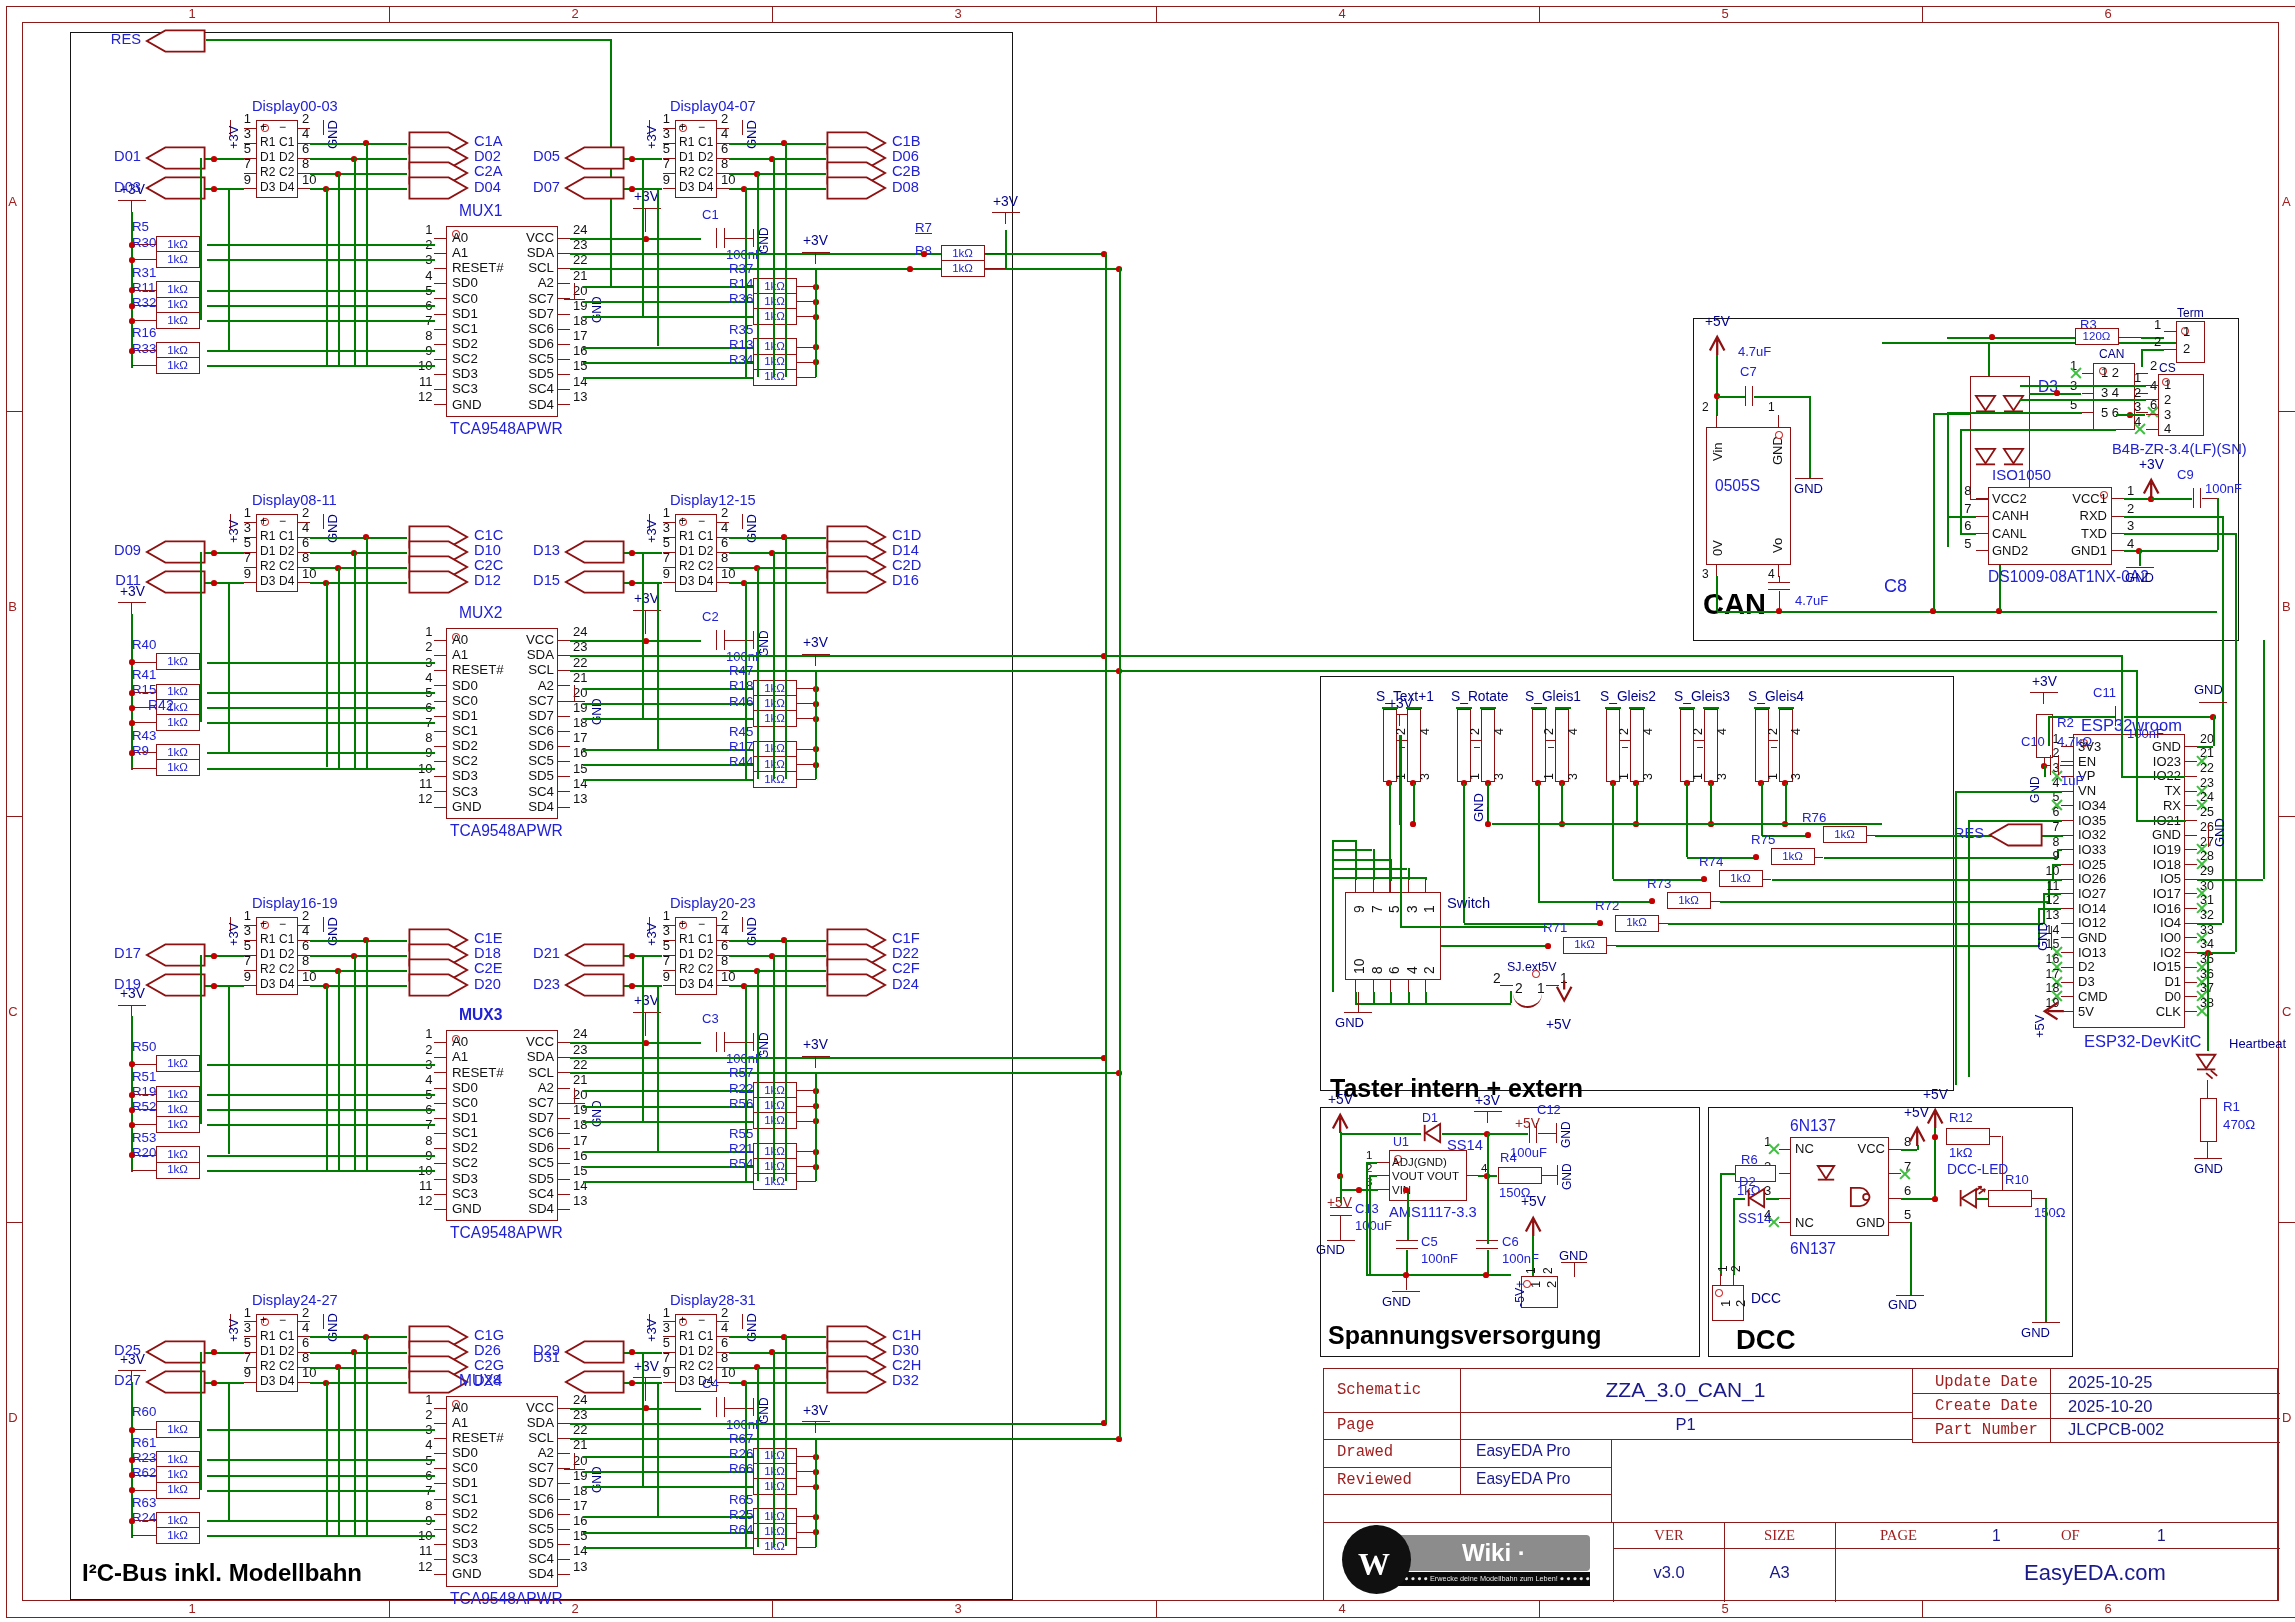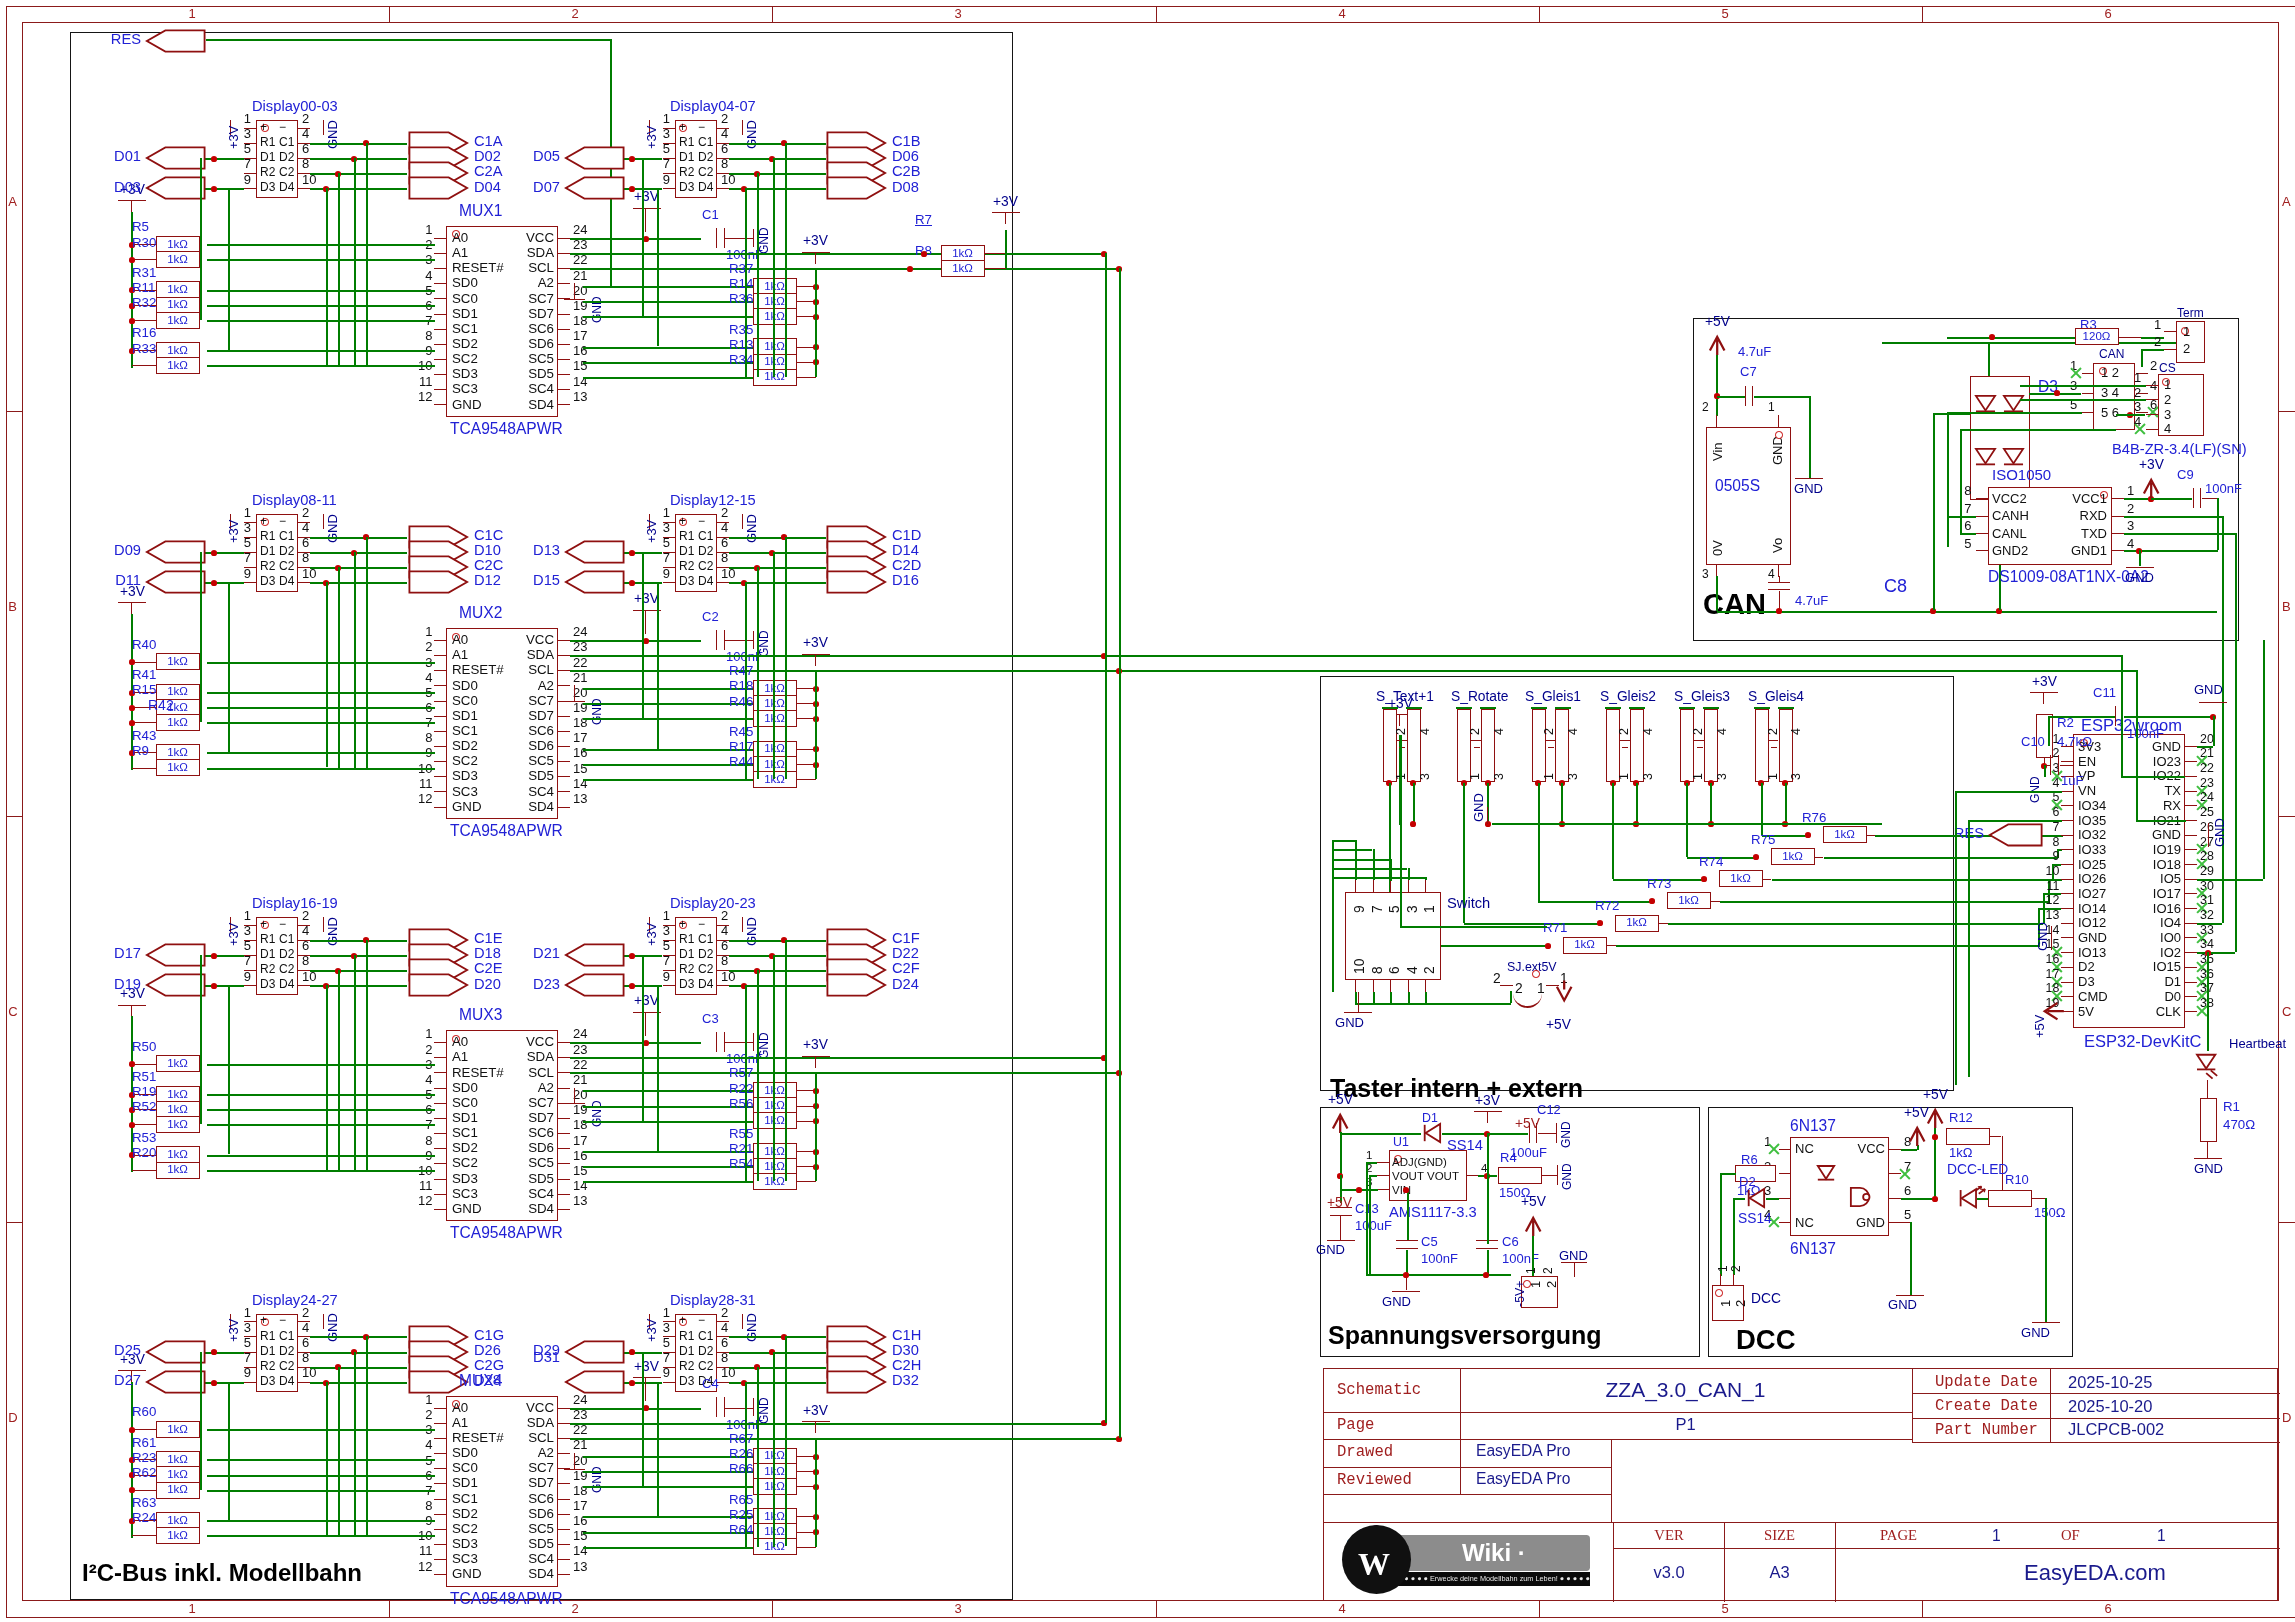--- a/index.html
+++ b/index.html
@@ -434,21 +434,21 @@
       <div class="cmp" style="left: 753px; top: 369px; width: 44px; height: 16.5px;"></div>
       <div class="t bl" style="left: 754px; top: 370px; width: 41px; text-align: center; font-size: 11.5px;">1kΩ</div>
       <div class="t bl" style="left: 729px; top: 353px; font-size: 13.3px;">R34</div>
       <div class="wr" style="left: 797px; top: 377px; width: 19px; height: 1.4px;"></div>
       <div class="wg" style="left: 815px; top: 270px; width: 1.8px; height: 107px;"></div>
       <div class="t nv" style="left: 797px; top: 234px; width: 37px; text-align: center; font-size: 13.8px;">+3V</div>
       <div class="wr" style="left: 802px; top: 252px; width: 27.5px; height: 1.4px;"></div>
       <div class="wr" style="left: 815px; top: 252px; width: 1.4px; height: 12px;"></div>
       <div class="cmp" style="left: 941px; top: 245px; width: 44px; height: 16.5px;"></div>
       <div class="t bl" style="left: 942px; top: 247px; width: 41px; text-align: center; font-size: 11.5px;">1kΩ</div>
-      <div class="t bl" style="left: 915px; top: 213px; font-size: 13.3px; text-decoration: underline;">R7</div>
+      <div class="t bl" style="left: 915px; top: 221px; font-size: 13.3px; text-decoration: underline;">R7</div>
       <div class="cmp" style="left: 941px; top: 260px; width: 44px; height: 16.5px;"></div>
       <div class="t bl" style="left: 942px; top: 262px; width: 41px; text-align: center; font-size: 11.5px;">1kΩ</div>
       <div class="t bl" style="left: 915px; top: 244px; font-size: 13.3px;">R8</div>
       <div class="dot" style="left: 921px; top: 251px;"></div>
       <div class="dot" style="left: 907px; top: 266px;"></div>
       <div class="wr" style="left: 985px; top: 253px; width: 20.7px; height: 1.4px;"></div>
       <div class="wr" style="left: 985px; top: 268px; width: 20.7px; height: 1.4px;"></div>
       <div class="wg" style="left: 1005px; top: 230px; width: 1.8px; height: 38px;"></div>
       <div class="t nv" style="left: 987px; top: 195px; width: 37px; text-align: center; font-size: 13.8px;">+3V</div>
       <div class="wr" style="left: 992px; top: 212px; width: 27.5px; height: 1.4px;"></div>
@@ -932,21 +932,21 @@
         <polygon points="3,3 88,3 128,26 88,49 3,49" fill="#fff" stroke="#8f1010" stroke-width="4"></polygon>
       </svg>
       <div class="t bl" style="left: 892px; top: 961px; font-size: 14.7px;">C2F</div>
       <div class="dot" style="left: 754px; top: 968px;"></div>
       <div class="wg" style="left: 729px; top: 985px; width: 97px; height: 1.8px;"></div>
       <svg width="61" height="24" style="left: 826px; top: 973px;" viewBox="0 0 132 52">
         <polygon points="3,3 88,3 128,26 88,49 3,49" fill="#fff" stroke="#8f1010" stroke-width="4"></polygon>
       </svg>
       <div class="t bl" style="left: 892px; top: 977px; font-size: 14.7px;">D24</div>
       <div class="dot" style="left: 741px; top: 983px;"></div>
-      <div class="t bl" style="left: 459px; top: 1007px; font-size: 15.6px;">MUX3</div>
+      <div class="t bl" style="left: 459px; top: 1007px; font-size: 15.6px; font-weight: bold;">MUX3</div>
       <div class="cmp" style="left: 446px; top: 1030px; width: 112px; height: 191px;"></div>
       <div class="ring" style="left: 452px; top: 1035px;"></div>
       <div class="t bl" style="left: 450px; top: 1225px; font-size: 15.6px;">TCA9548APWR</div>
       <div class="wr" style="left: 434px; top: 1042px; width: 12px; height: 1.4px;"></div>
       <div class="wr" style="left: 558px; top: 1042px; width: 12px; height: 1.4px;"></div>
       <div class="t " style="left: 416px; top: 1027px; width: 16.5px; text-align: right; font-size: 13px;">1</div>
       <div class="t " style="left: 573px; top: 1027px; font-size: 13px;">24</div>
       <div class="t " style="left: 452px; top: 1035px; font-size: 13.3px;">A0</div>
       <div class="t " style="left: 504px; top: 1035px; width: 50px; text-align: right; font-size: 13.3px;">VCC</div>
       <div class="wr" style="left: 434px; top: 1057px; width: 12px; height: 1.4px;"></div>

